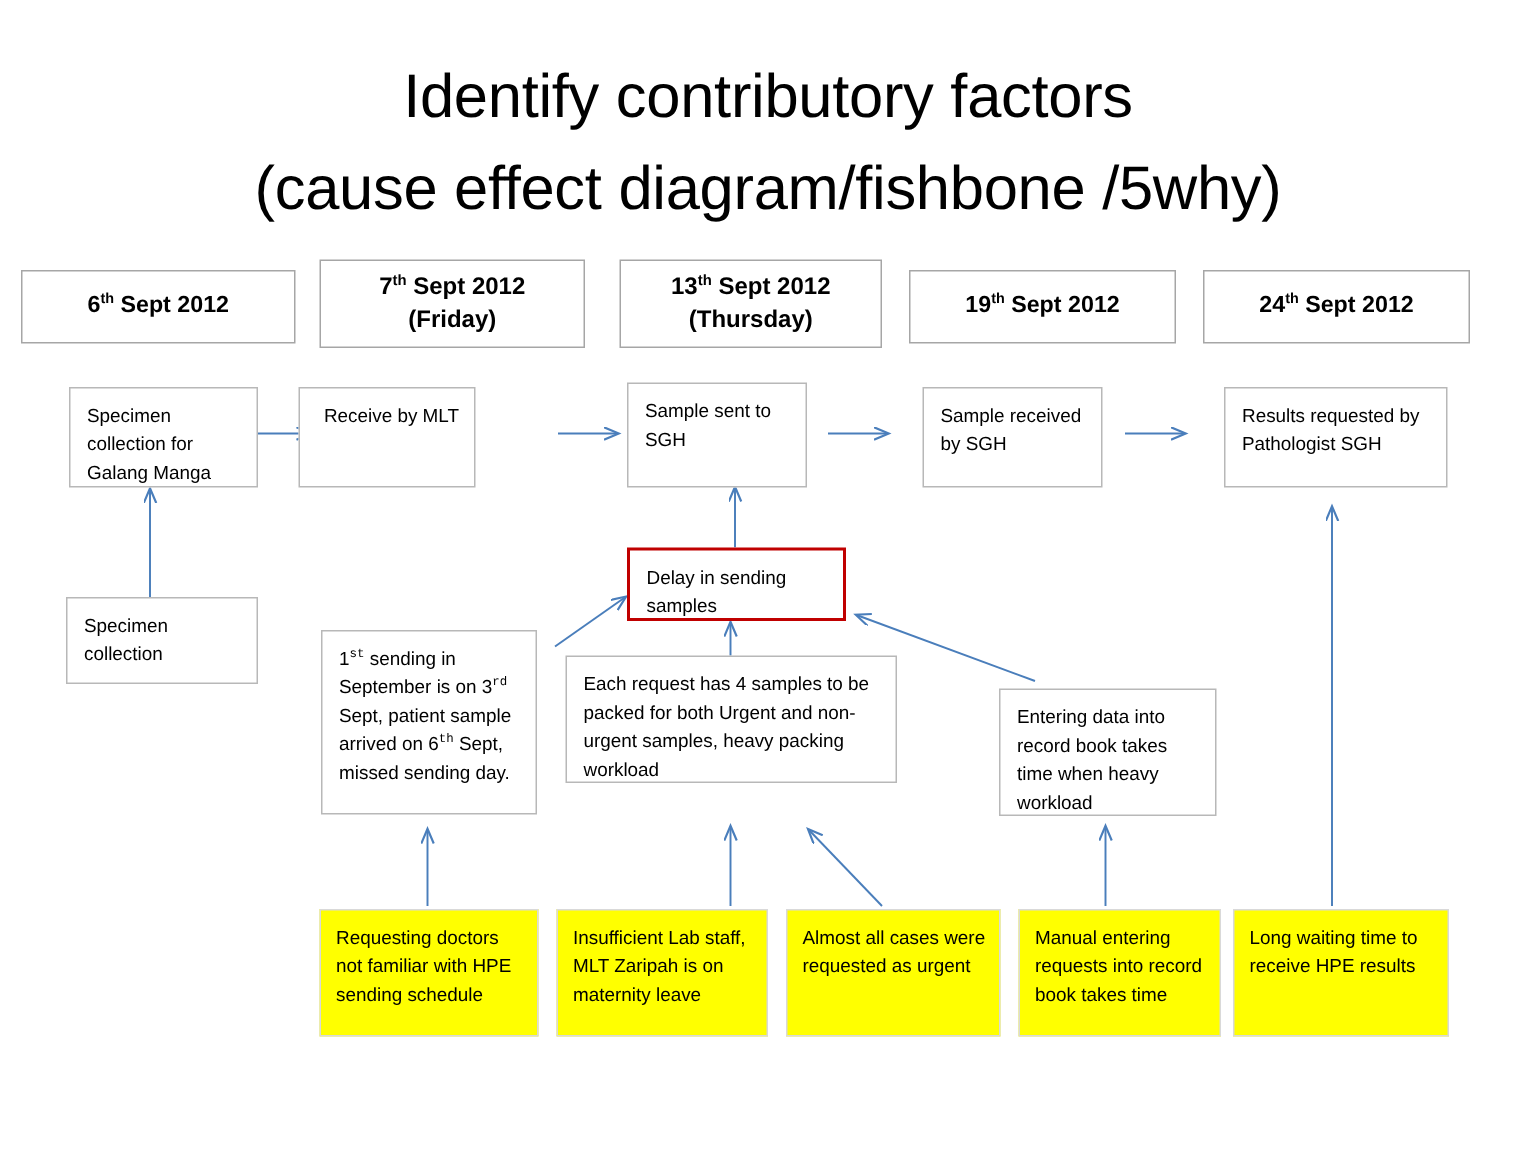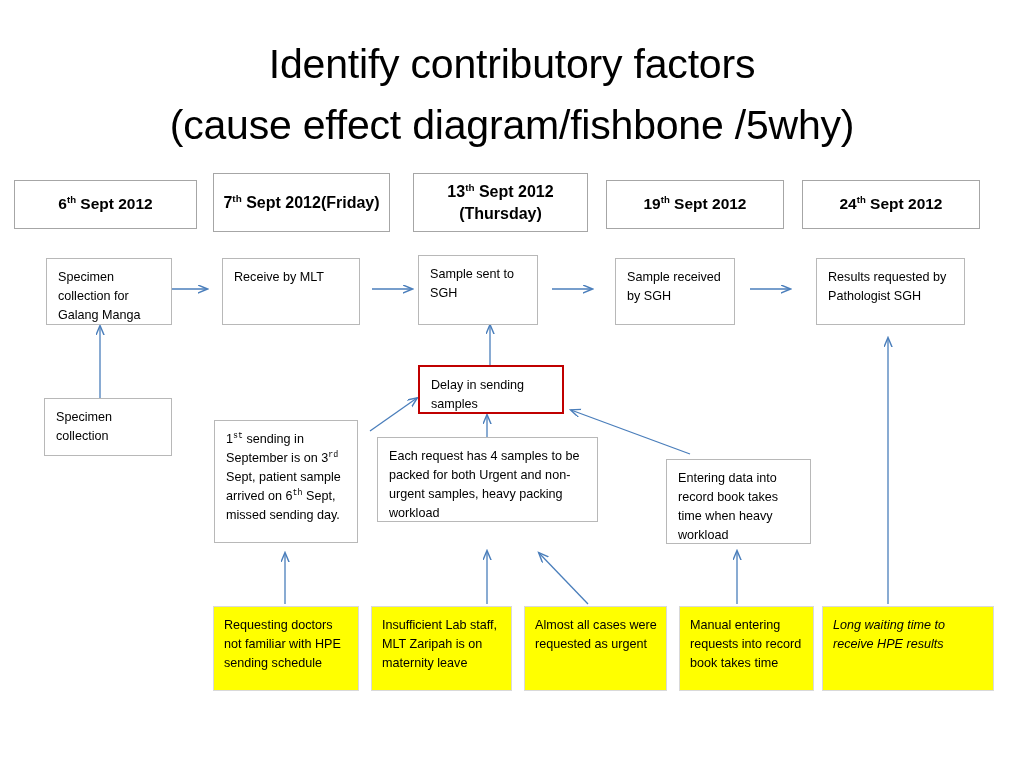--- a/index.html
+++ b/index.html
@@ -138,21 +138,21 @@
 
   <div class="title">
     <span>Identify contributory factors</span>
     <span class="l2">(cause effect diagram/fishbone /5why)</span>
   </div>
 
   <div class="box date-box" style="left:14px; top:180px; width:183px; height:49px;">
     <span><span>6</span><sup>th</sup><span> Sept 2012</span></span>
   </div>
 
-  <div class="box date-box two-line" style="left:213px; top:173px; width:177px; height:59px; flex-direction:row;text-align:right;">
+  <div class="box date-box two-line" style="left:213px; top:173px; width:177px; height:59px; flex-direction:column;text-align:right;">
     <span><span>7</span><sup>th</sup><span> Sept 2012</span></span>
     <span>(Friday)</span>
   </div>
 
   <div class="box date-box two-line" style="left:413px; top:173px; width:175px; height:59px; flex-direction:column;">
     <span><span>13</span><sup>th</sup><span> Sept 2012</span></span>
     <span>(Thursday)</span>
   </div>
 
   <div class="box date-box" style="left:606px; top:180px; width:178px; height:49px;">
@@ -160,21 +160,21 @@
   </div>
 
   <div class="box date-box" style="left:802px; top:180px; width:178px; height:49px;">
     <span><span>24</span><sup>th</sup><span> Sept 2012</span></span>
   </div>
 
   <div class="box proc-box" style="left:46px; top:258px; width:126px; height:67px;">
     <span>Specimen collection for Galang Manga</span>
   </div>
 
-  <div class="box proc-box" style="left:222px; top:258px; width:138px; height:67px;">
+  <div class="box proc-box" style="left:199px; top:258px; width:118px; height:67px;text-align:right;">
     <span>Receive by MLT</span>
   </div>
 
   <div class="box proc-box" style="left:418px; top:255px; width:120px; height:70px;">
     <span>Sample sent to SGH</span>
   </div>
 
   <div class="box proc-box" style="left:615px; top:258px; width:120px; height:67px;">
     <span>Sample received by SGH</span>
   </div>
@@ -214,17 +214,17 @@
   </div>
 
   <div class="box yellow-box" style="left:524px; top:606px; width:143px; height:85px;">
     <span>Almost all cases were requested as urgent</span>
   </div>
 
   <div class="box yellow-box" style="left:679px; top:606px; width:135px; height:85px;">
     <span>Manual entering requests into record book takes time</span>
   </div>
 
-  <div class="box yellow-box" style="left:822px; top:606px; width:172px; height:85px;font-style:italic;">
+  <div class="box yellow-box" style="left:822px; top:606px; width:144px; height:85px;">
     <span>Long waiting time to receive HPE results</span>
   </div>
 
 </div>
 
 </body></html>

